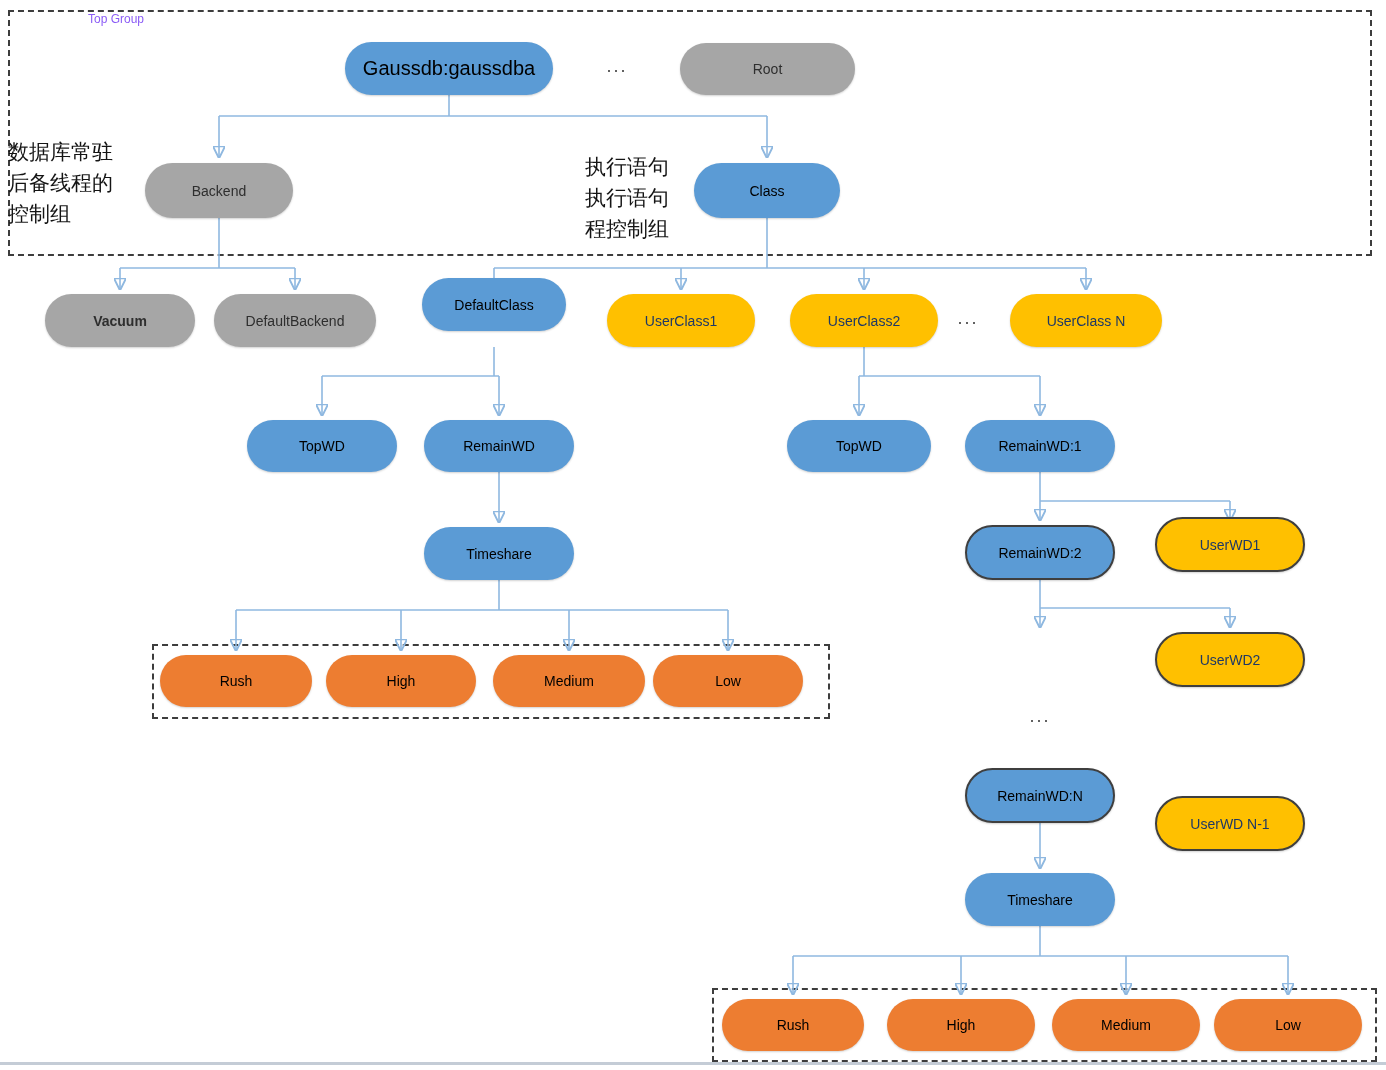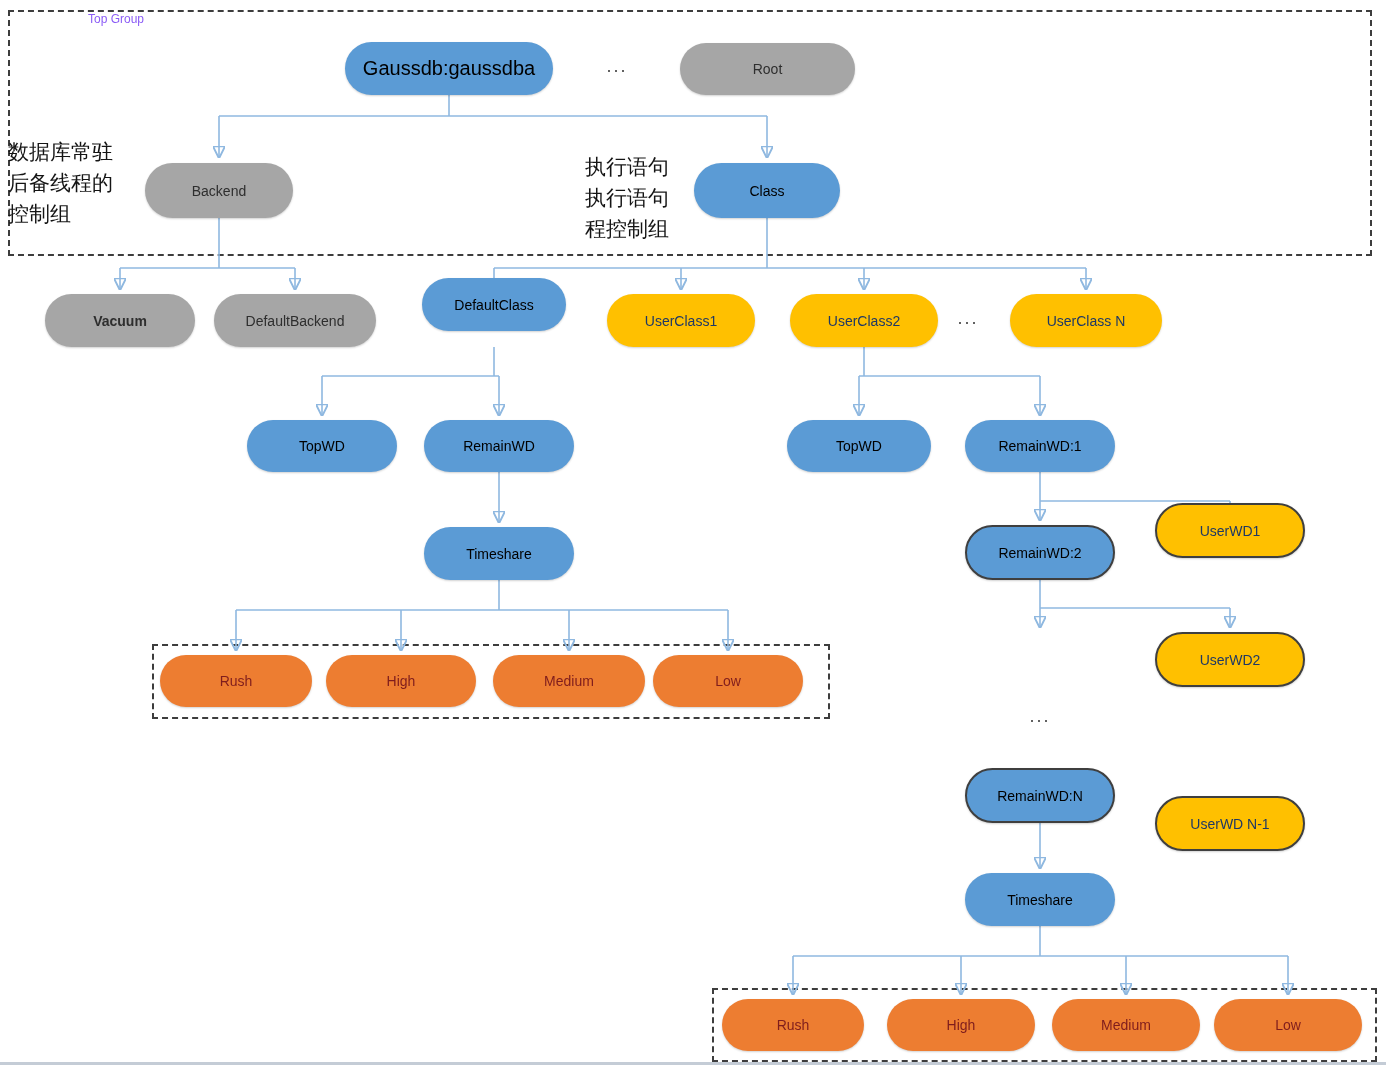--- a/index.html
+++ b/index.html
@@ -8,21 +8,21 @@
     font-family:"Liberation Sans","DejaVu Sans",sans-serif; overflow:hidden;
   }
   .node {
     position:absolute; display:flex; align-items:center; justify-content:center;
     border-radius:28px; font-size:14px; box-sizing:border-box; text-align:center;
     box-shadow:0 1px 2px rgba(0,0,0,0.18); z-index:3; white-space:nowrap;
   }
   .node.blue   { background:#5B9BD5; color:#000000; }
   .node.gray   { background:#A6A6A6; color:#2e2e2e; }
   .node.gold   { background:#FFC000; color:#1F3864; }
-  .node.orange { background:#ED7D31; color:#7f1d1d; }
+  .node.orange { background:#ED7D31; color:#000000; }
   .node.dark   { border:2px solid #3f3f3f; }
   .dashed-box {
     position:absolute; border:2px dashed #3d3d3d; box-sizing:border-box;
     background:transparent; z-index:1;
   }
   .top-group-label {
     position:absolute; left:88px; top:12px; font-size:12px; color:#8b5cf6; z-index:2;
   }
   .note {
     position:absolute; font-size:21px; color:#141414; line-height:31px; z-index:2;
@@ -145,21 +145,21 @@
   <div class="node blue" style="left:424px; top:420px; width:150px; height:52px;">RemainWD</div>
   <div class="node blue" style="left:424px; top:527px; width:150px; height:53px;">Timeshare</div>
   <div class="node orange" style="left:160px; top:655px; width:152px; height:52px;">Rush</div>
   <div class="node orange" style="left:326px; top:655px; width:150px; height:52px;">High</div>
   <div class="node orange" style="left:493px; top:655px; width:152px; height:52px;">Medium</div>
   <div class="node orange" style="left:653px; top:655px; width:150px; height:52px;">Low</div>
 
   <div class="node blue" style="left:787px; top:420px; width:144px; height:52px;">TopWD</div>
   <div class="node blue" style="left:965px; top:420px; width:150px; height:52px;">RemainWD:1</div>
   <div class="node blue dark" style="left:965px; top:525px; width:150px; height:55px;">RemainWD:2</div>
-  <div class="node gold dark" style="left:1155px; top:503px; width:150px; height:55px;">UserWD1</div>
+  <div class="node gold dark" style="left:1155px; top:517px; width:150px; height:55px;">UserWD1</div>
   <div class="node gold dark" style="left:1155px; top:632px; width:150px; height:55px;">UserWD2</div>
   <div class="node blue dark" style="left:965px; top:748px; width:150px; height:55px;margin-top:20px;">RemainWD:N</div>
   <div class="node gold dark" style="left:1155px; top:748px; width:150px; height:55px;margin-top:48px;">UserWD N-1</div>
   <div class="node blue" style="left:965px; top:873px; width:150px; height:53px;">Timeshare</div>
   <div class="node orange" style="left:722px; top:999px; width:142px; height:52px;">Rush</div>
   <div class="node orange" style="left:887px; top:999px; width:148px; height:52px;">High</div>
   <div class="node orange" style="left:1052px; top:999px; width:148px; height:52px;">Medium</div>
   <div class="node orange" style="left:1214px; top:999px; width:148px; height:52px;">Low</div>
 
   <div class="bottom-line"></div>

